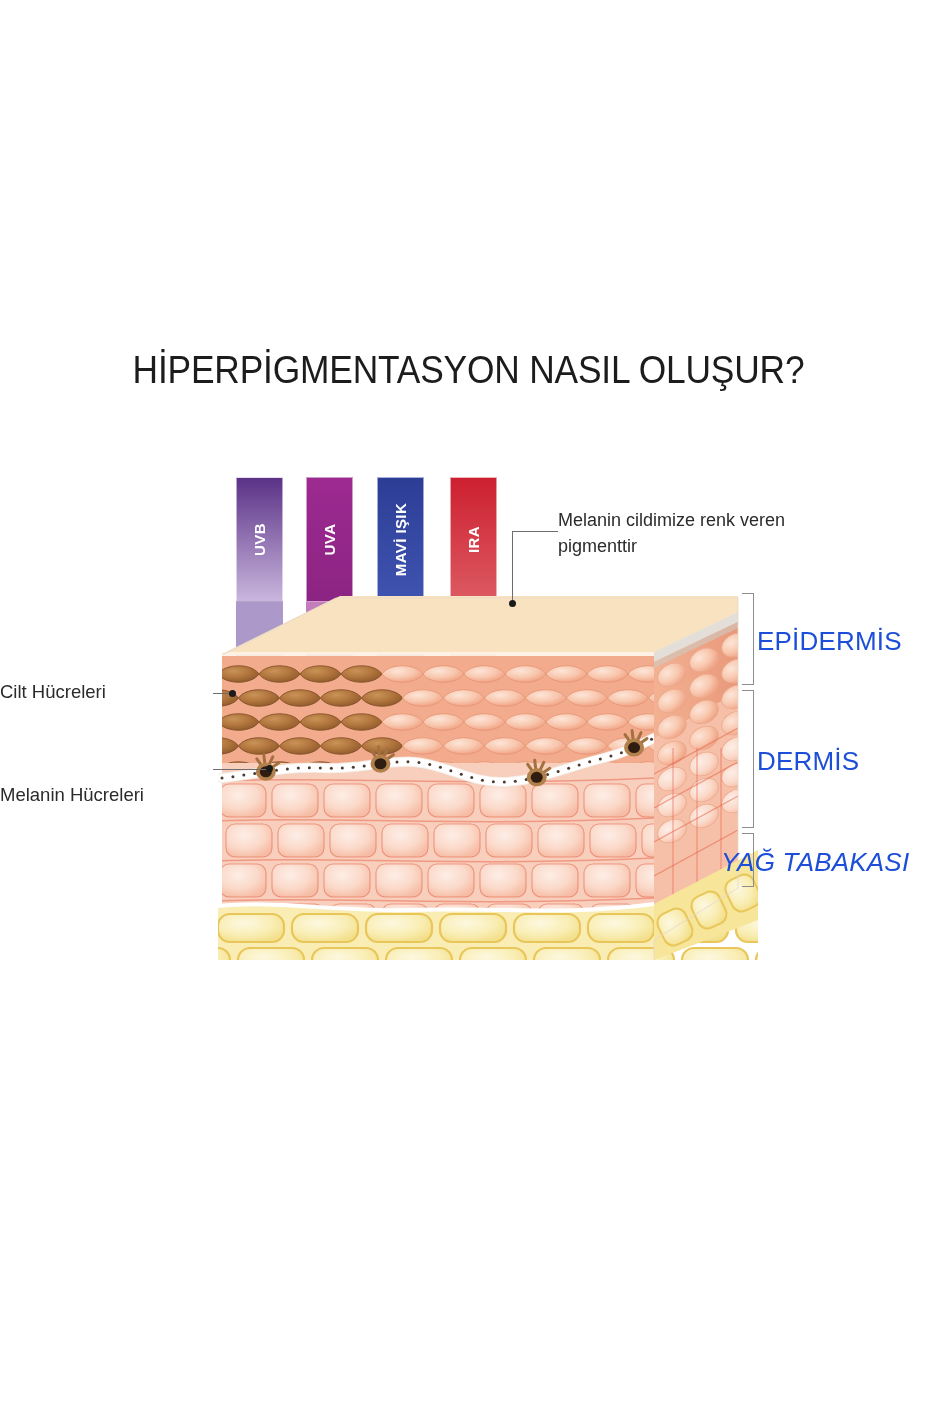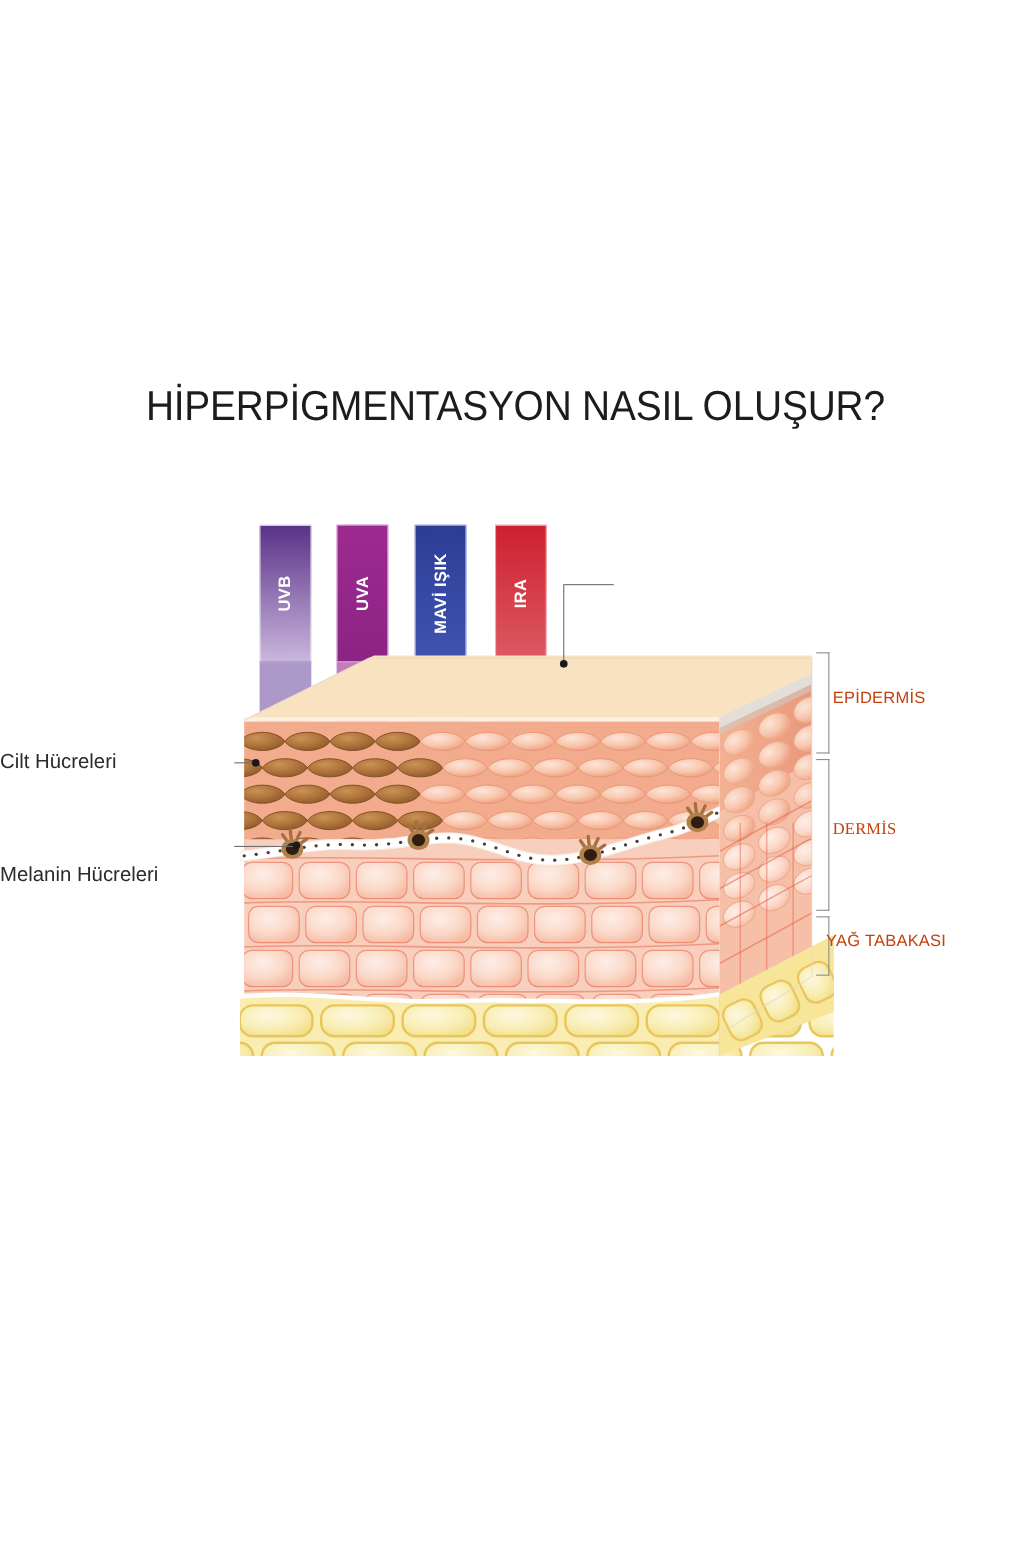--- a/index.html
+++ b/index.html
@@ -48,21 +48,21 @@
 
   .lbl-left{
     position:absolute;
     font-size:18.5px;color:#2b2b2b;white-space:nowrap;
   }
   .lbl-note{
     position:absolute;font-size:18px;color:#2b2b2b;
     line-height:26px;width:290px;
   }
   .lbl-layer{
-    position:absolute;font-size:15px;color:#c2410c;
+    position:absolute;font-size:26px;color:#1d4ed8;
     white-space:nowrap;letter-spacing:.2px;text-align:center;
   }
   .bracket{position:absolute;border:1.6px solid #8d8d8d;border-left:none;width:11px;}
 </style>
 </head>
 <body>
 
 <div id="stage">
 
   <div class="page-title">HİPERPİGMENTASYON NASIL OLUŞUR?</div>
@@ -435,34 +435,35 @@
           </g>
           <g>
             <path d="M416.0483703613281,159.59051513671875 l-9,-13 M416.0483703613281,159.59051513671875 l-2,-17 M416.0483703613281,159.59051513671875 l7,-15 M416.0483703613281,159.59051513671875 l13,-9" stroke="#a3703f" stroke-width="3" stroke-linecap="round" fill="none"></path>
             <ellipse cx="416.0483703613281" cy="159.59051513671875" rx="10" ry="9" fill="#b2804a"></ellipse>
             <ellipse cx="416.0483703613281" cy="159.59051513671875" rx="6" ry="5.5" fill="#2e1d10"></ellipse>
           </g>
         </g>
     </svg>
   </div>
 
+  <div class="lbl-note" style="left:558px;top:507px;">Melanin cildimize renk veren pigmenttir</div>
   <div class="lead-line" style="left:513px;top:531px;width:45px;height:1.4px;"></div>
   <div class="lead-line" style="left:512px;top:531px;width:1.4px;height:73px;"></div>
   <div class="lead-dot" style="left:509px;top:600px;"></div>
 
   <div class="lbl-left" style="left:0px;top:681px;width:205px;">Cilt Hücreleri</div>
   <div class="lead-line" style="left:213px;top:693px;width:22px;height:1.4px;"></div>
   <div class="lead-dot" style="left:229px;top:690px;"></div>
 
   <div class="lbl-left" style="left:0px;top:757px;width:205px;margin-top:27px;">Melanin Hücreleri</div>
   <div class="lead-line" style="left:213px;top:769px;width:58px;height:1.4px;"></div>
   <div class="lead-dot" style="left:266px;top:765px;"></div>
 
   <div id="layer-labels">
       <div class="bracket" style="left: 742px; top: 593px; height: 90px;"></div>
       <div class="lbl-layer" style="left: 757px; top: 626px;">EPİDERMİS</div>
       <div class="bracket" style="left: 742px; top: 690px; height: 136px;"></div>
-      <div class="lbl-layer" style="left: 757px; top: 746px; font-family: Liberation Serif, serif;">DERMİS</div>
+      <div class="lbl-layer" style="left: 757px; top: 746px;">DERMİS</div>
       <div class="bracket" style="left: 742px; top: 833px; height: 52px;"></div>
-      <div class="lbl-layer" style="left: 751px; top: 847px;">YAĞ TABAKASI</div>
+      <div class="lbl-layer" style="left: 721px; top: 847px; font-style: italic;">YAĞ TABAKASI</div>
     </div>
 
 </div>
 
 </body></html>

